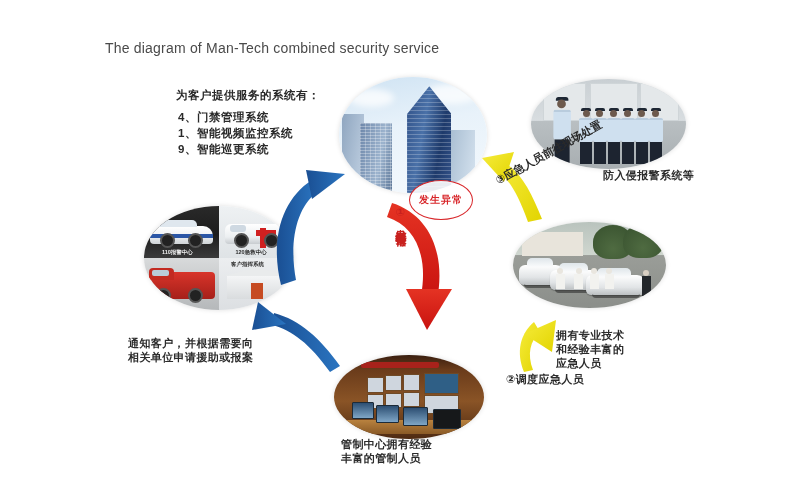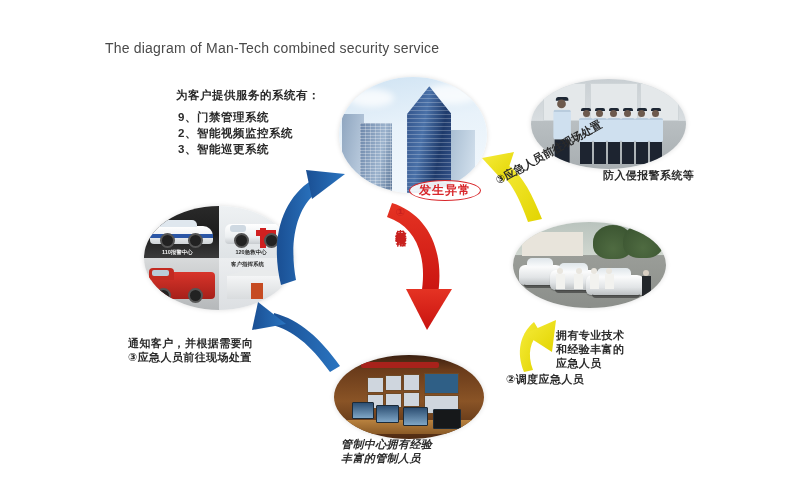--- a/index.html
+++ b/index.html
@@ -179,22 +179,22 @@
     position:absolute;font-size:5.5px;color:#2a2a2a;font-weight:bold;white-space:nowrap;
   }
   .photo-label.light{color:#f0f0f0;}
 
   
   svg.arrows{position:absolute;left:0;top:0;width:802px;height:477px;pointer-events:none;}
 
   
   .badge-abnormal{
     position:absolute;left:409px;top:180px;
-    padding:1px 9px;border:1.6px solid #d8262a;border-radius:50%;
-    color:#d8262a;font-size:12px;font-weight:bold;white-space:nowrap;letter-spacing:1px;
+    padding:12px 9px;border:1.6px solid #d8262a;border-radius:50%;
+    color:#d8262a;font-size:10px;font-weight:bold;white-space:nowrap;letter-spacing:1px;
     background:rgba(255,255,255,.9);
   }
 
   
   .vlabel{
     position:absolute;color:#c8211f;font-weight:bold;font-size:11px;
     writing-mode:vertical-rl;text-orientation:upright;letter-spacing:1px;white-space:nowrap;
   }
   .rot-label{
     position:absolute;color:#2a2a2a;font-weight:bold;font-size:11px;white-space:nowrap;
@@ -202,23 +202,23 @@
   }
 </style>
 </head>
 <body>
 
 <div id="stage">
 
   <div class="title-en">The diagram of Man-Tech combined security service</div>
 
   <div class="cn-text" style="left:176px;top:88px;">为客户提供服务的系统有：</div>
-  <div class="cn-text" style="left:178px;top:110px;">9、门禁管理系统</div>
-  <div class="cn-text" style="left:178px;top:126px;">2、智能视频监控系统</div>
-  <div class="cn-text" style="left:178px;top:142px;">3、智能巡更系统</div>
+  <div class="cn-text" style="left:178px;top:110px;">4、门禁管理系统</div>
+  <div class="cn-text" style="left:178px;top:126px;">1、智能视频监控系统</div>
+  <div class="cn-text" style="left:178px;top:142px;">9、智能巡更系统</div>
 
   <div class="oval sky" style="left:339px;top:77px;width:148px;height:116px;">
     <div class="cloud" style="left:6%;top:10%;width:46px;height:18px;"></div>
     <div class="cloud" style="left:58%;top:6%;width:54px;height:20px;"></div>
     <div class="towerC"></div>
     <div class="towerD"></div>
     <div class="towerB"></div>
     <div class="towerA"></div>
   </div>
 
@@ -398,18 +398,18 @@
   <div class="badge-abnormal">发生异常</div>
 
   <div class="vlabel" style="left:393px;top:206px;">①发出异常报警信号</div>
   <div class="rot-label" style="left:493px;top:175px;transform:rotate(-29deg);">③应急人员前往现场处置</div>
   <div class="caption" style="left:506px;top:372px;">②调度应急人员</div>
 
   <div class="caption" style="left:603px;top:168px;">防入侵报警系统等</div>
   <div class="caption" style="left:556px;top:328px;">拥有专业技术
 和经验丰富的
 应急人员</div>
-  <div class="caption" style="left:341px;top:437px;font-style:italic;">管制中心拥有经验
+  <div class="caption" style="left:341px;top:437px;">管制中心拥有经验
 丰富的管制人员</div>
   <div class="caption" style="left:128px;top:336px;">通知客户，并根据需要向
-③应急人员前往现场处置</div>
+相关单位申请援助或报案</div>
 
 </div>
 
 </body></html>

